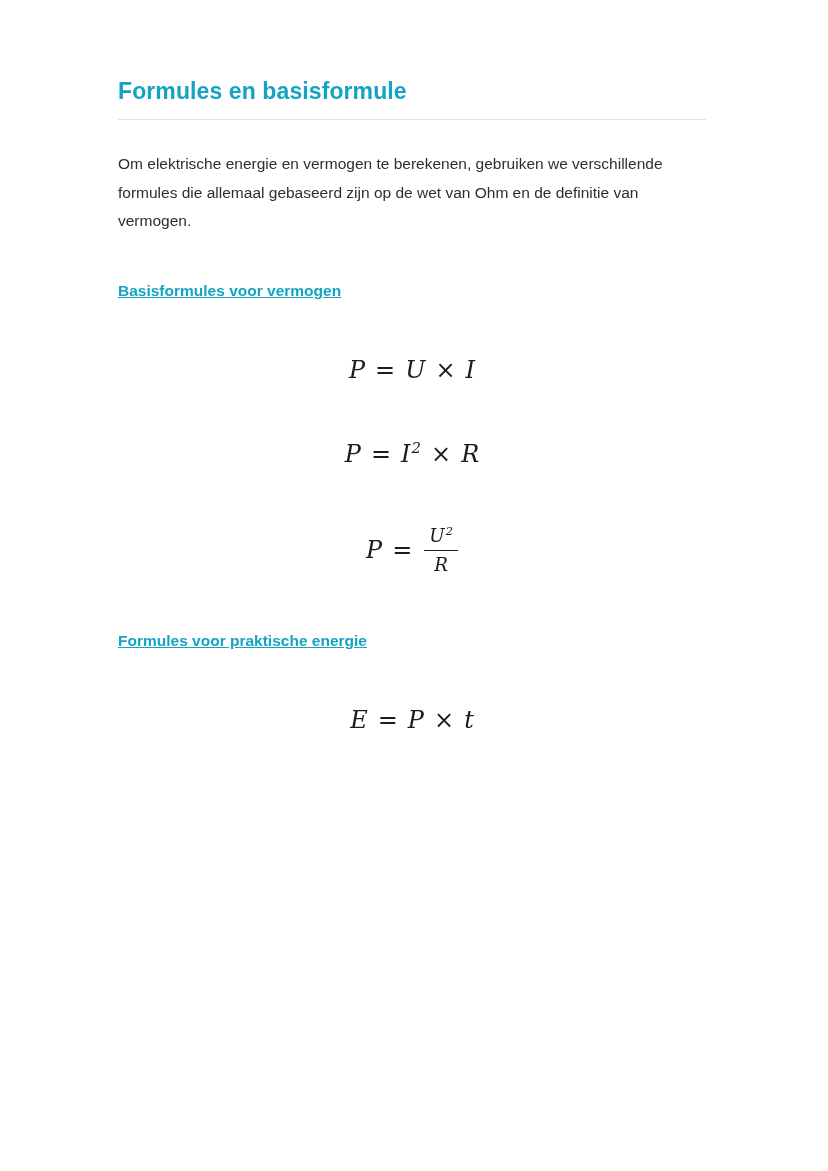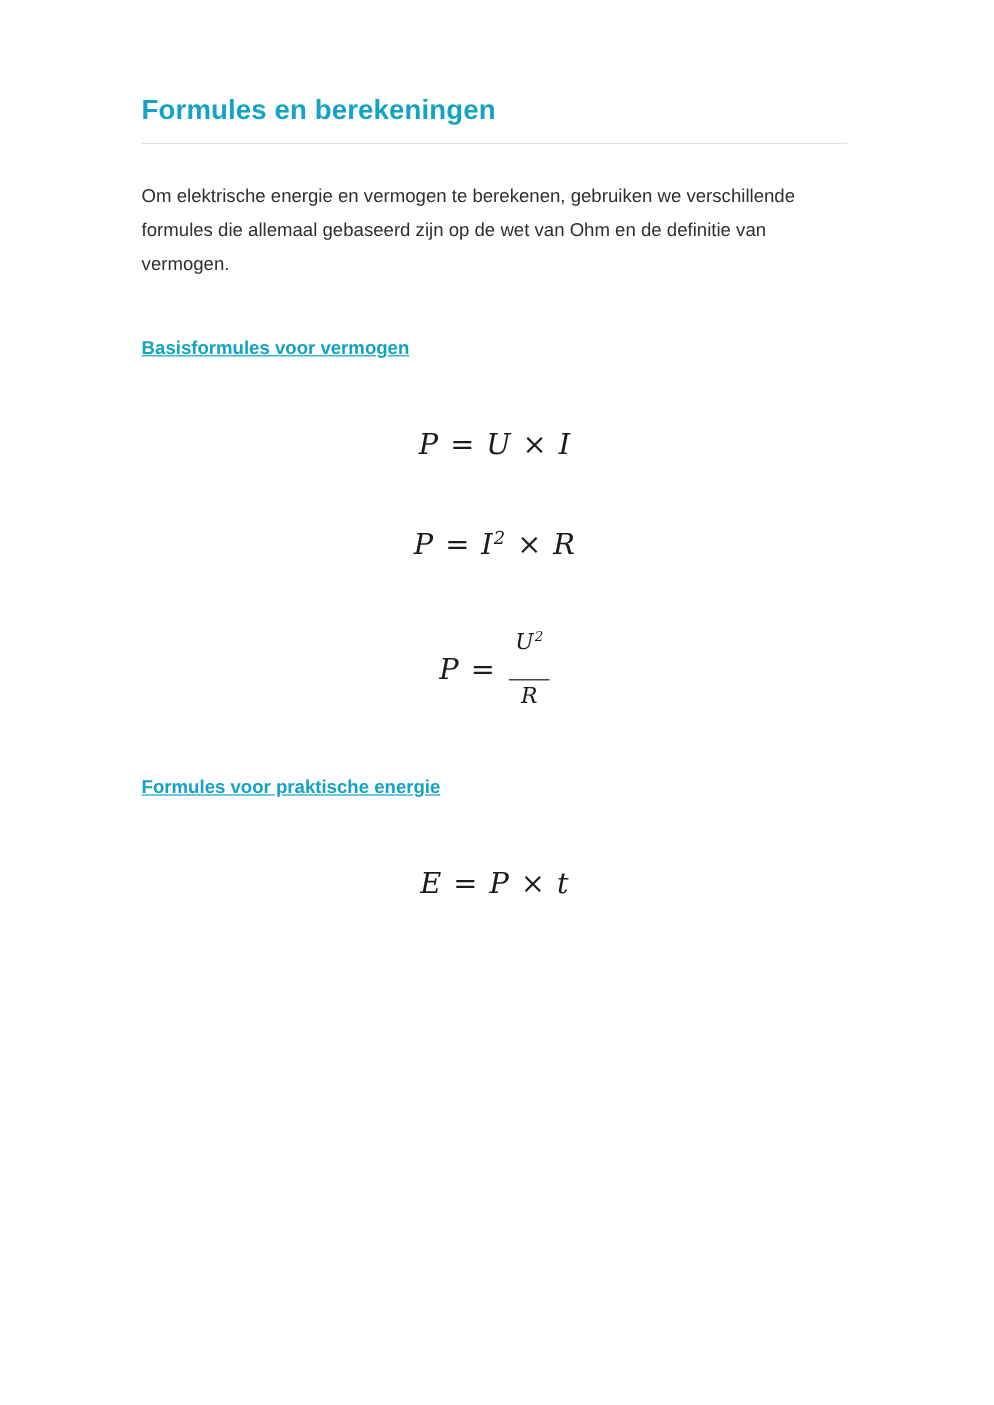--- a/index.html
+++ b/index.html
@@ -66,33 +66,33 @@
   .frac{
     display:inline-flex;
     flex-direction:column;
     align-items:center;
     font-size:0.76em;
     line-height:1.3;
     vertical-align:middle;
     margin-left:2px;
   }
   .frac .num{
-    padding:0 5px 18px 5px;
+    padding:0 5px 2px 5px;
     border-bottom:1.6px solid var(--math-ink);
   }
   .frac .den{
     padding-top:2px;
   }
 </style>
 </head>
 <body>
 
 <div class="page">
 
-  <h1 class="page-title">Formules en berekeningen</h1>
+  <h1 class="page-title">Formules en basisformule</h1>
   <hr class="title-divider">
 
   <p class="body-text">Om elektrische energie en vermogen te berekenen, gebruiken we verschillende formules die allemaal gebaseerd zijn op de wet van Ohm en de definitie van vermogen.</p>
 
   <h2 class="section-heading">Basisformules voor vermogen</h2>
 
   <div class="formula">
     <span class="mvar">P</span>
     <span class="mop">=</span>
     <span class="mvar">U</span>

